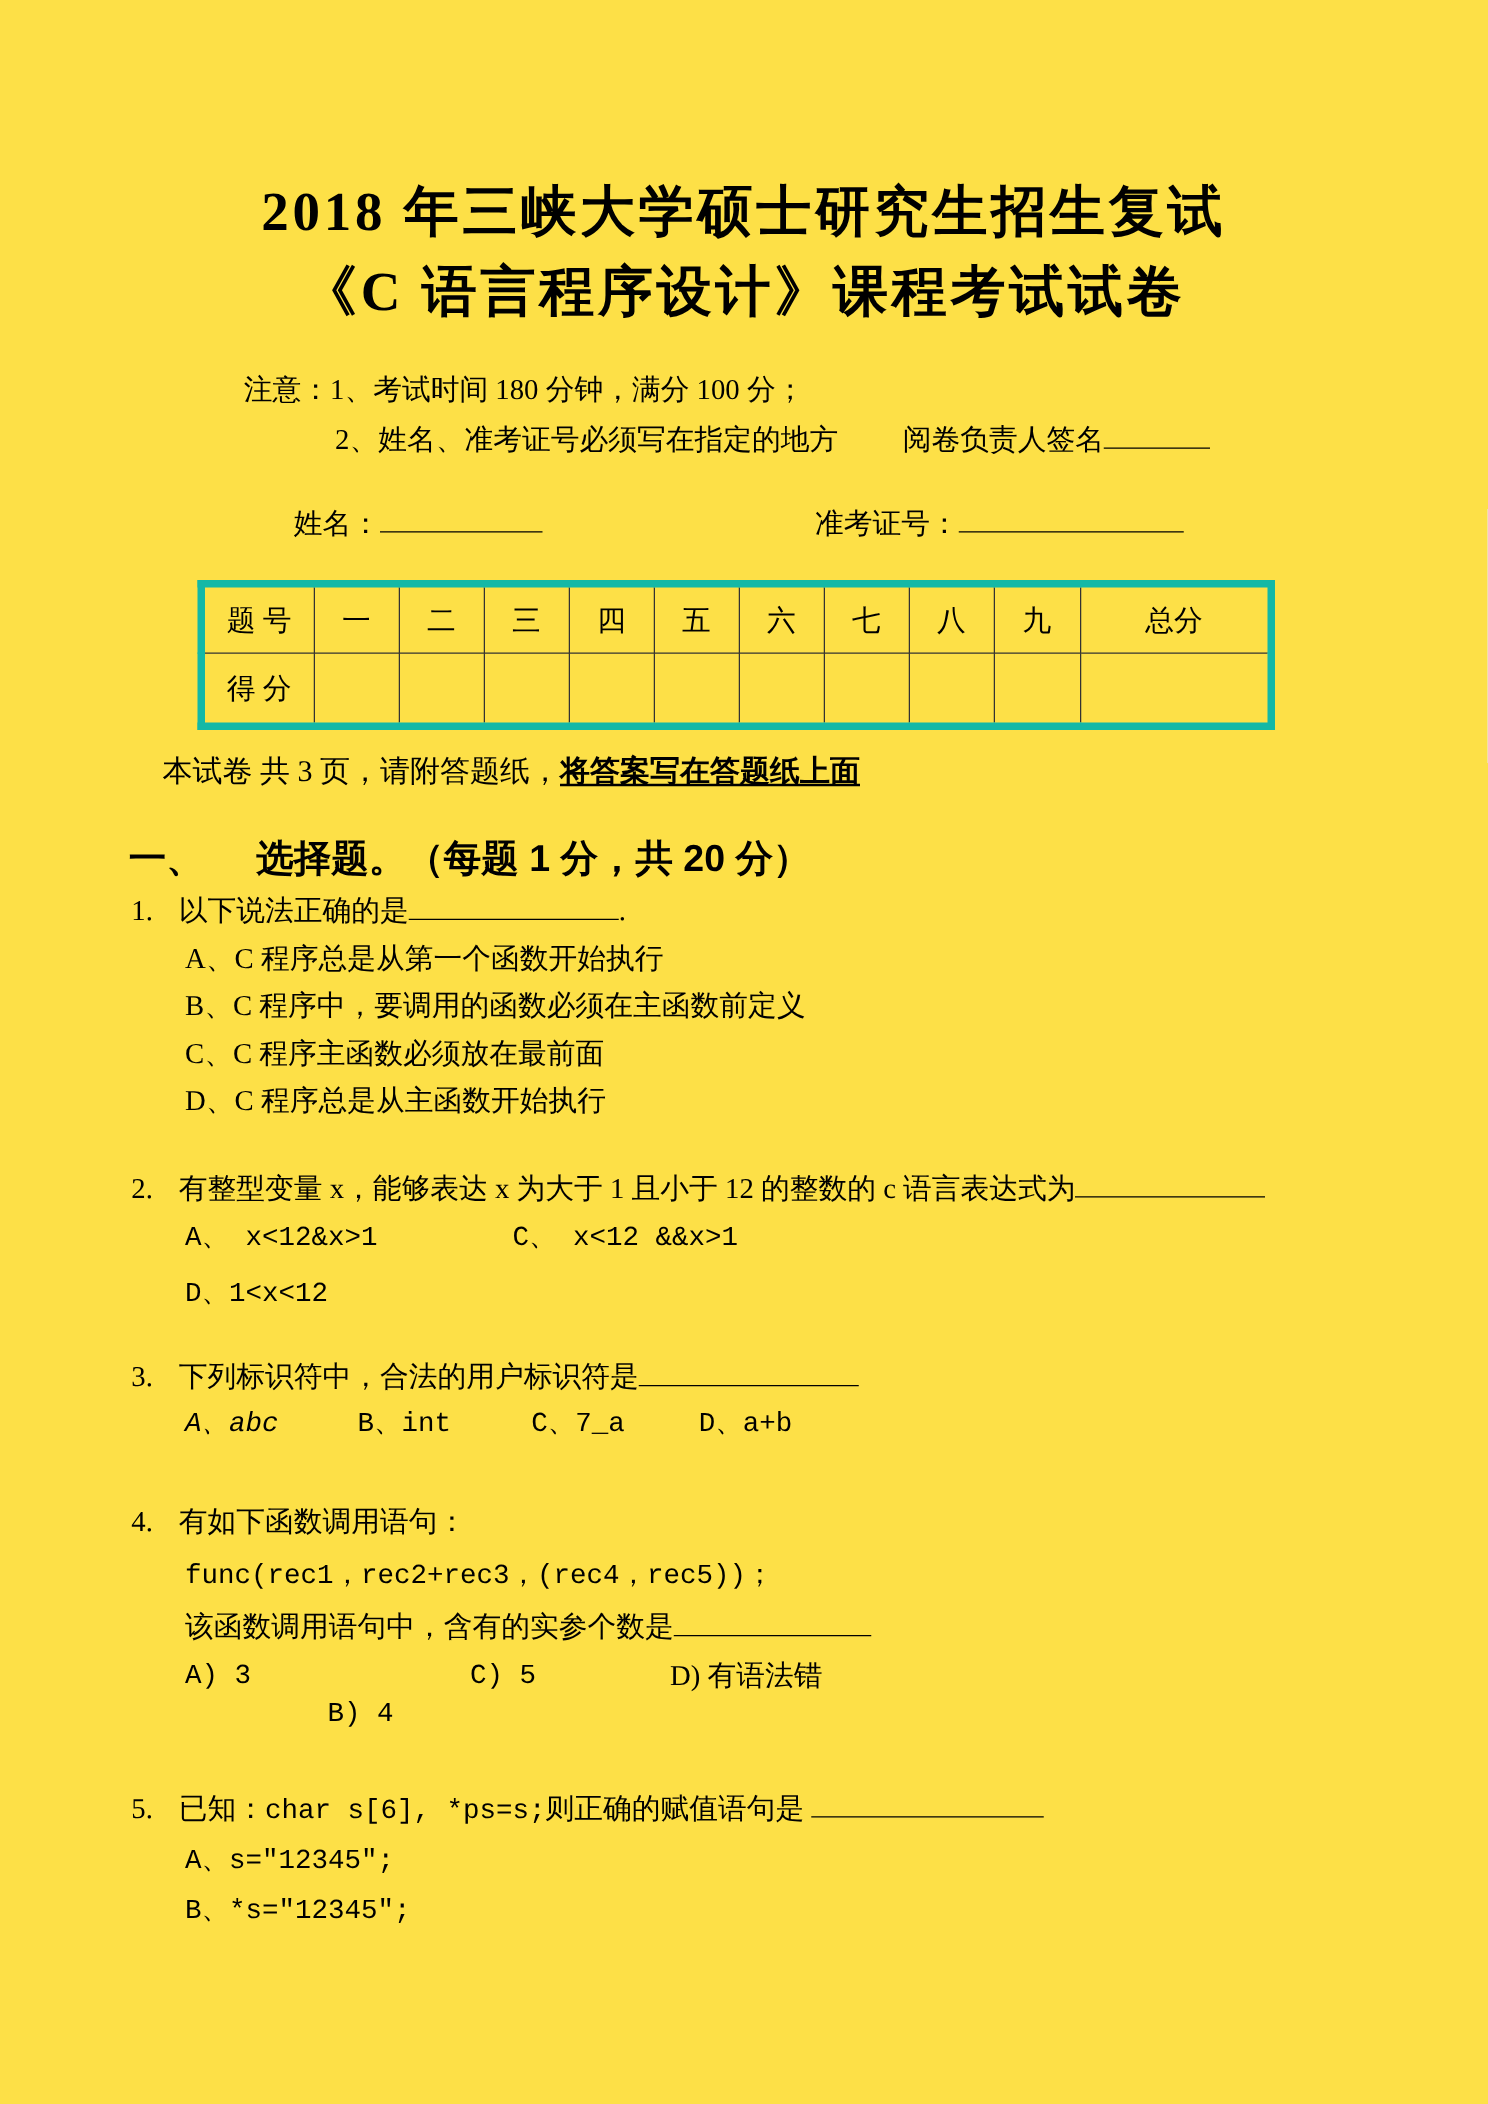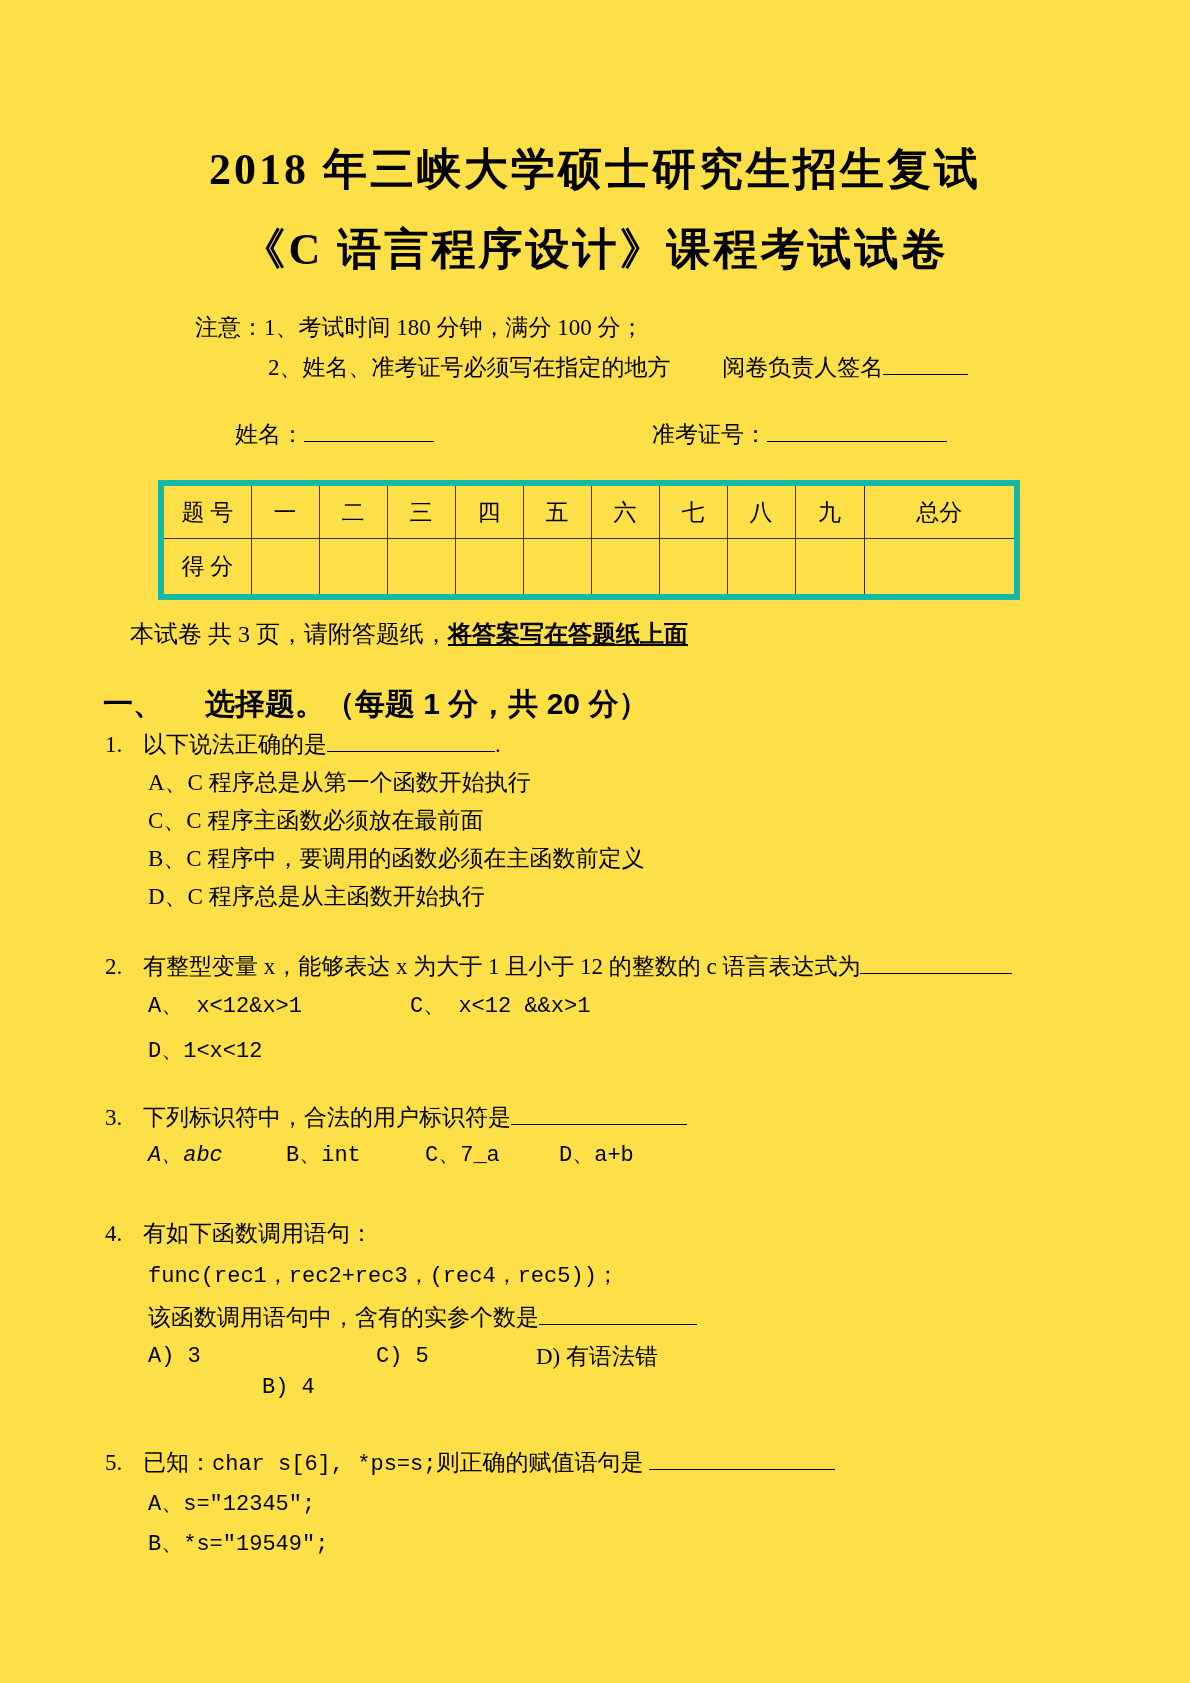--- a/index.html
+++ b/index.html
@@ -16,21 +16,21 @@
   }
   
   .title {
     text-align:center;
     font-size:44px;
     font-weight:bold;
     line-height:56px;
     letter-spacing:3px;
     font-family:"Liberation Serif", serif;
   }
-  .title2 { margin-top:24px;text-align:center; }
+  .title2 { margin-top:8px;text-align:center; }
 
   
   .notice { margin:30px 0 0 195px; font-size:23px; line-height:40px; }
   .notice-line { white-space:nowrap; }
   .notice-line2 { margin-left:73px; }
   .sig-label { margin-left:46px; }
 
   
   .blank {
     display:inline-block;
@@ -170,22 +170,22 @@
   <div class="section-heading">
     <span>一、</span><span class="sec-gap"></span><span>选择题。（每题 1 分，共 20 分）</span>
   </div>
 
   <div class="question q1">
     <div class="q-line">
       <span class="q-num">1.</span><span>以下说法正确的是</span><span class="blank" style="width:168px"></span><span>.</span>
     </div>
     <div class="opts">
       <div>A、C 程序总是从第一个函数开始执行</div>
+      <div>B、C 程序中，要调用的函数必须在主函数前定义</div>
       <div>C、C 程序主函数必须放在最前面</div>
-      <div>B、C 程序中，要调用的函数必须在主函数前定义</div>
       <div>D、C 程序总是从主函数开始执行</div>
     </div>
   </div>
 
   <div class="question q2">
     <div class="q-line">
       <span class="q-num">2.</span><span>有整型变量 x，能够表达 x 为大于 1 且小于 12 的整数的 c 语言表达式为</span><span class="blank" style="width:152px"></span>
     </div>
     <div class="opts q2-opts">
       <span class="code">A、 x&lt;12&amp;x&gt;1</span>
@@ -223,17 +223,17 @@
       <span>D) 有语法错</span>
     </div>
   </div>
 
   <div class="question q5">
     <div class="q-line">
       <span class="q-num">5.</span><span>已知：</span><span class="code">char s[6], *ps=s;</span><span>则正确的赋值语句是 </span><span class="blank" style="width:186px"></span>
     </div>
     <div class="opts">
       <div class="code">A、s=″12345″;</div>
-      <div class="code">B、*s=″19549″;</div>
+      <div class="code">B、*s=″12345″;</div>
     </div>
   </div>
 
 </div>
 
 </body></html>

